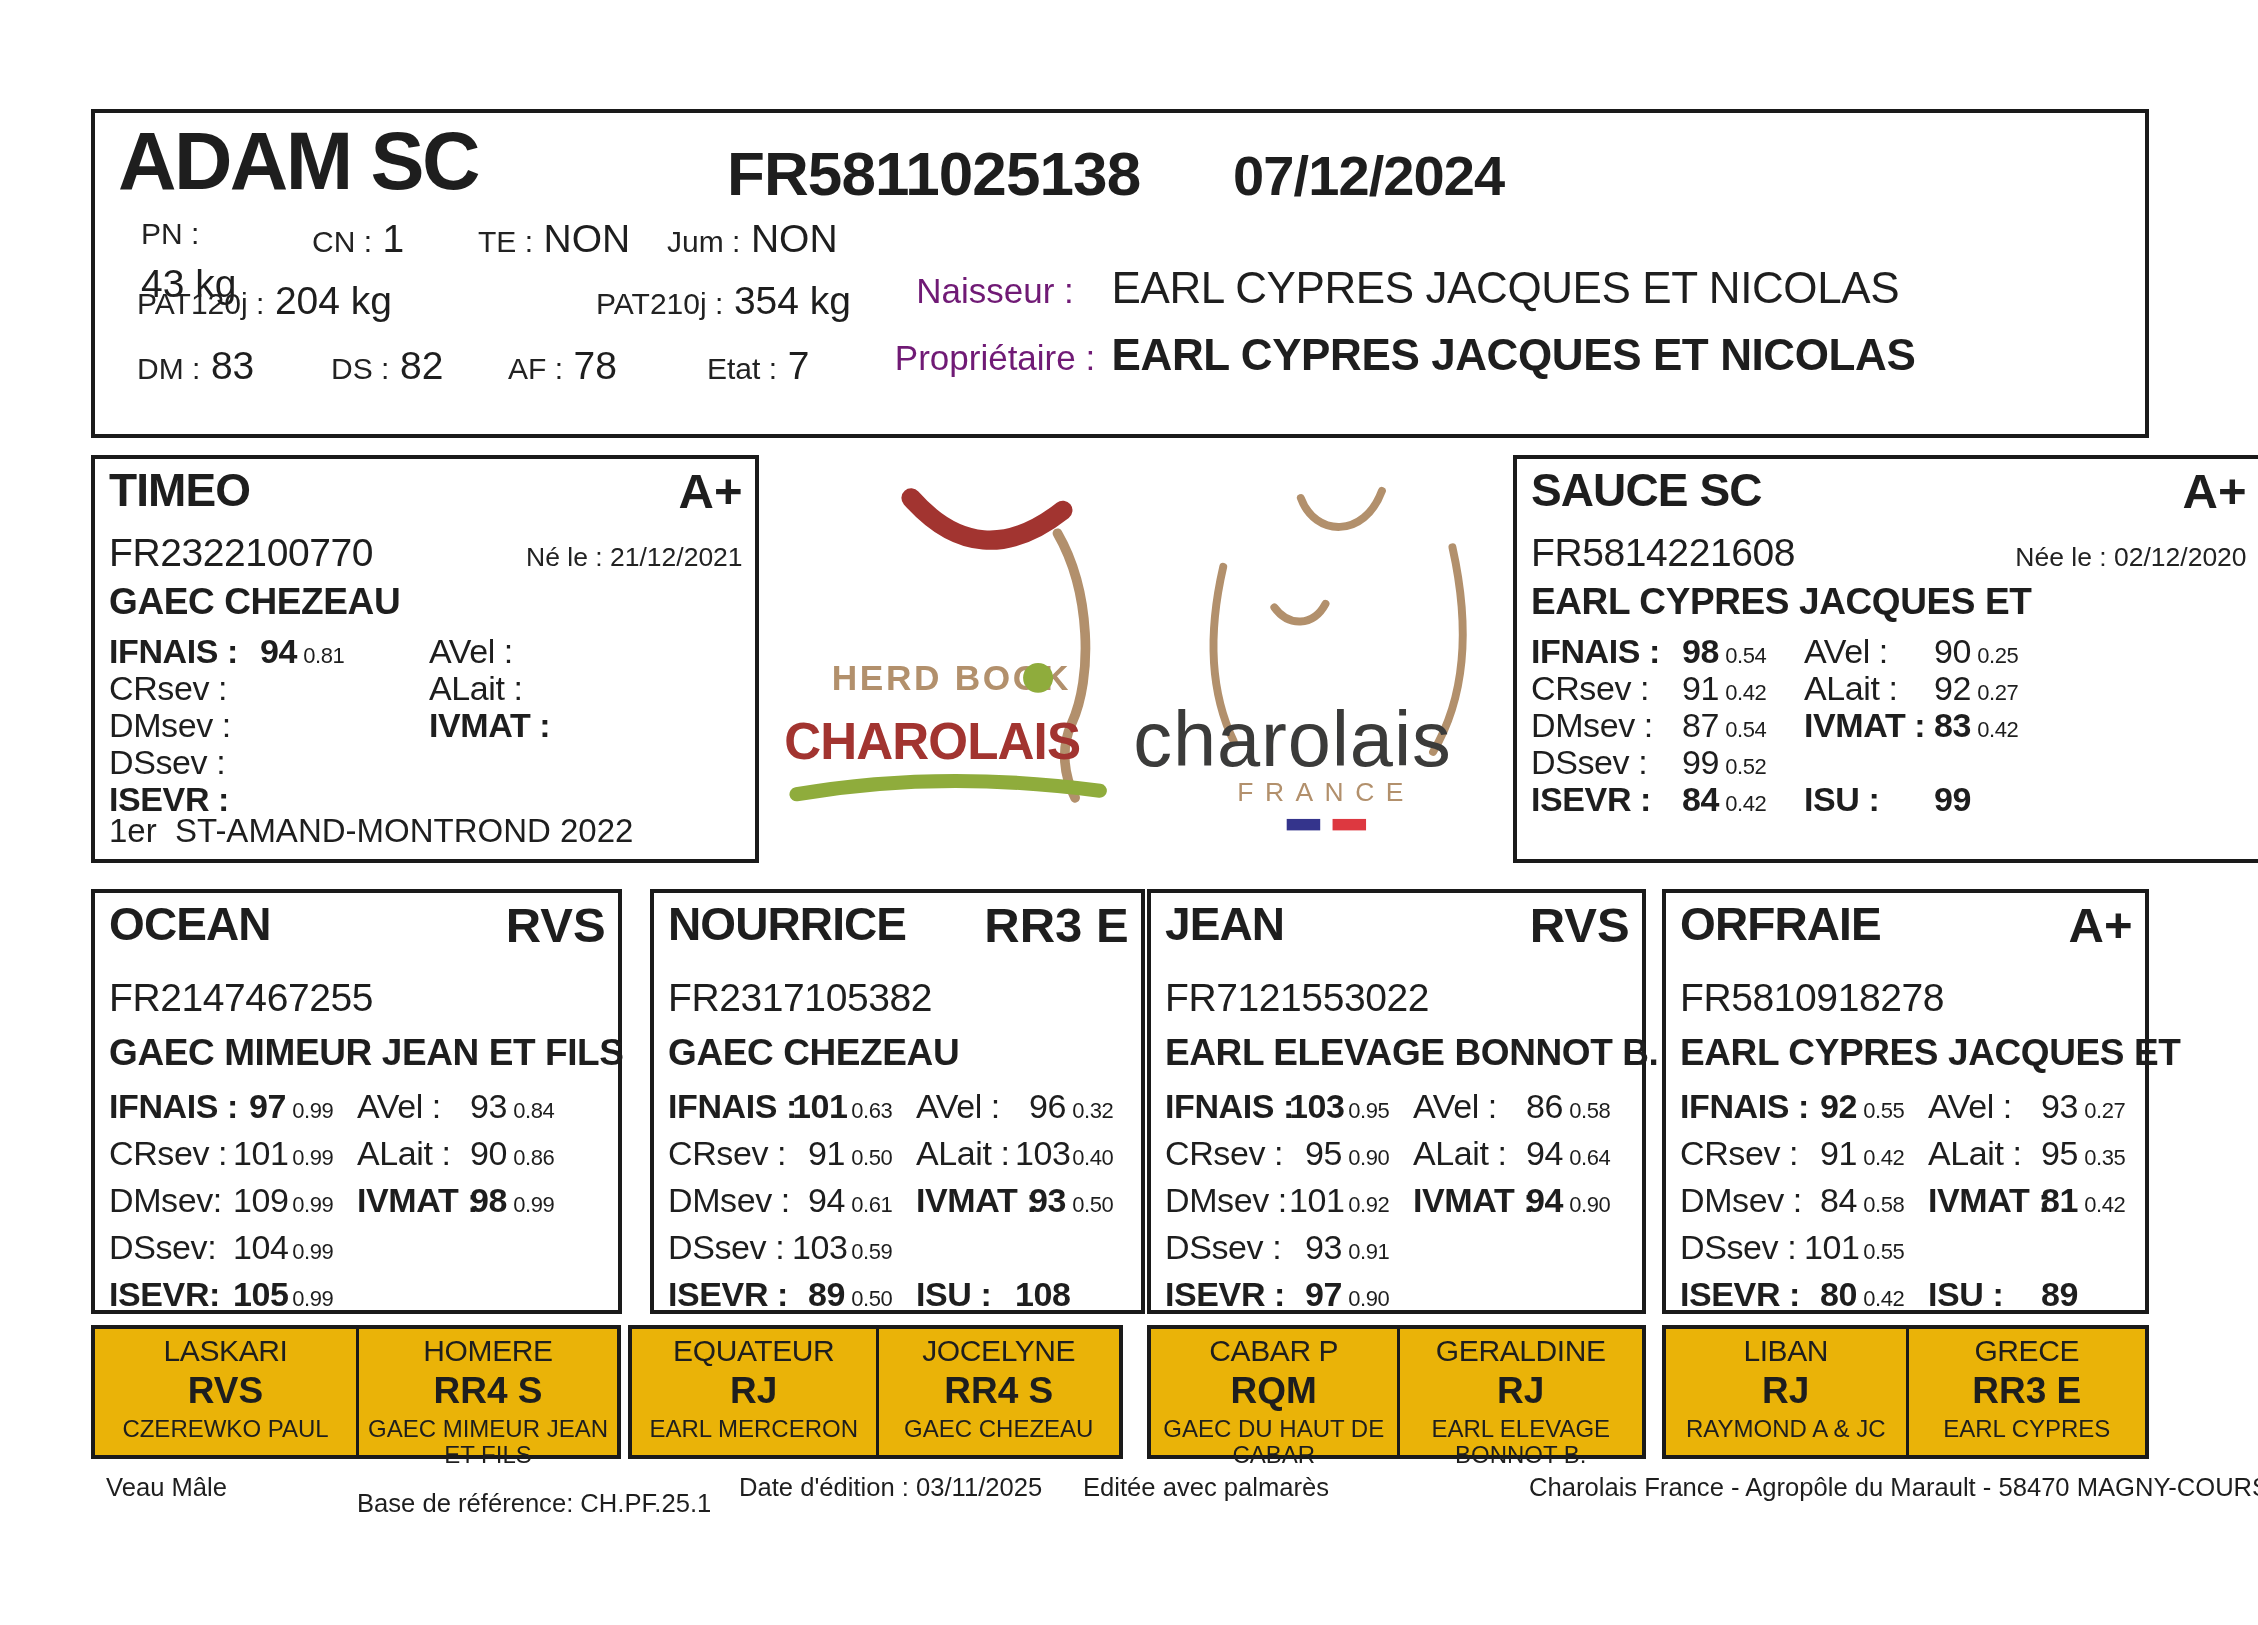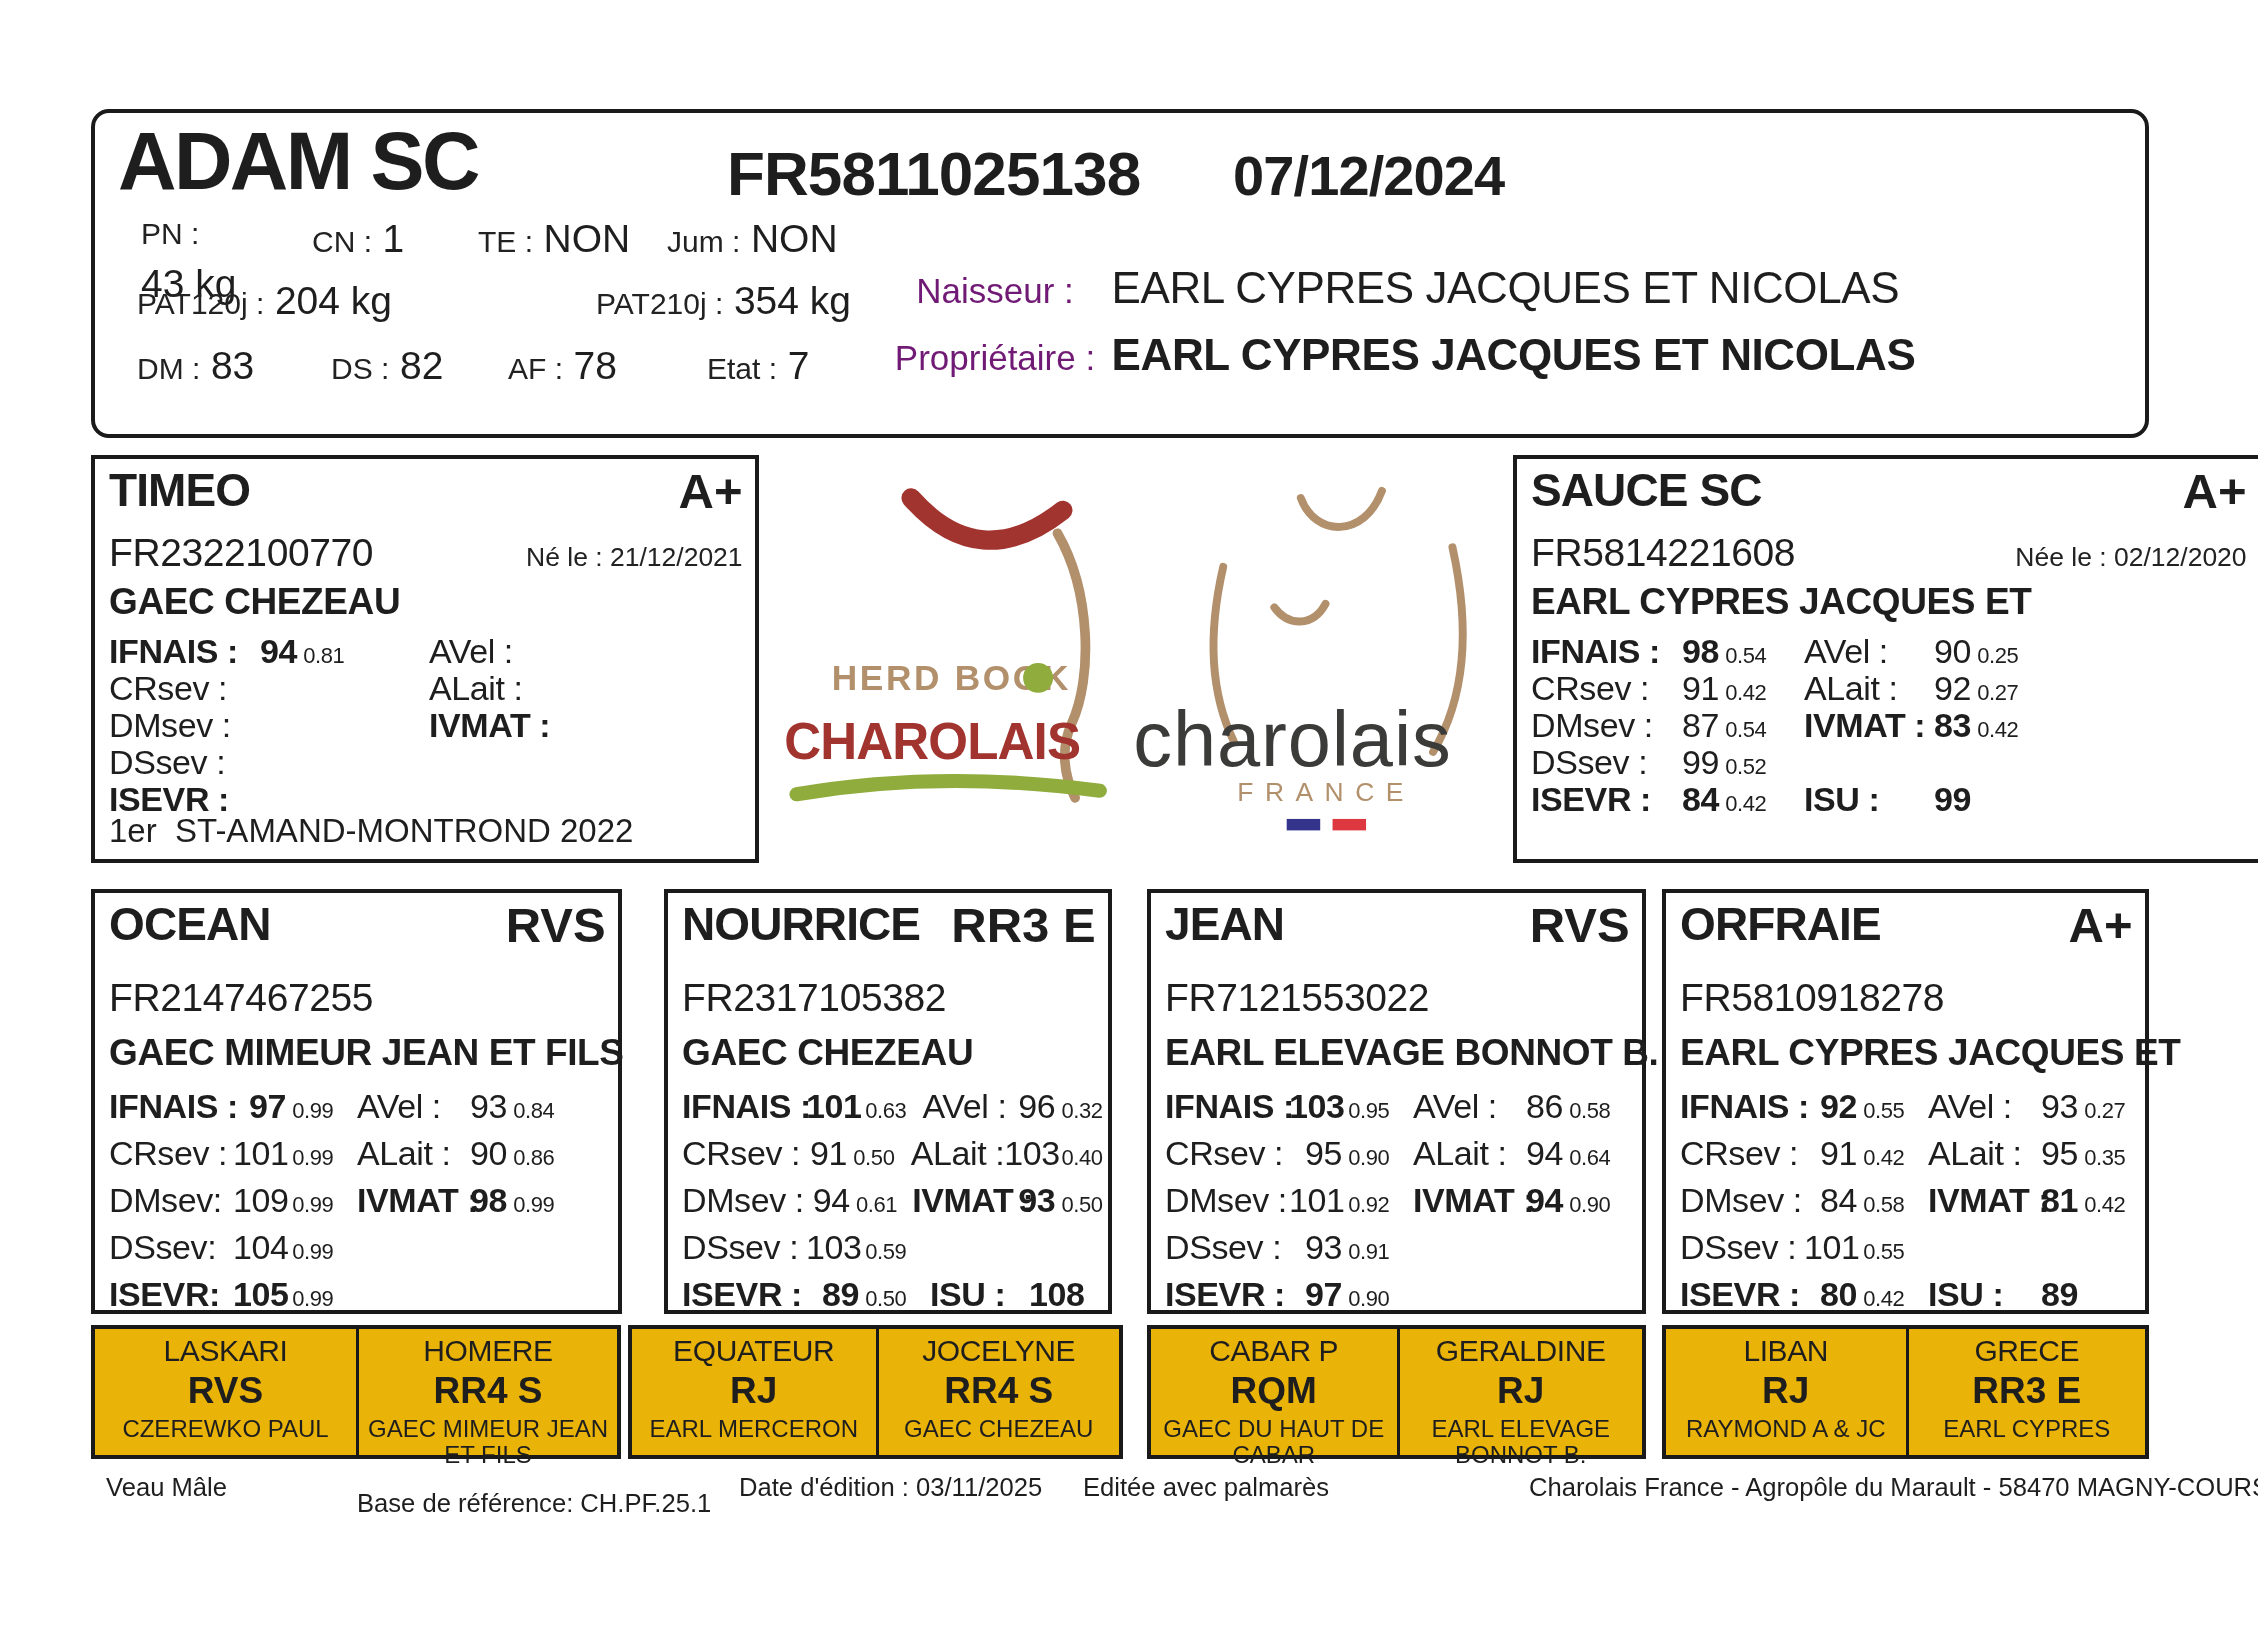--- a/index.html
+++ b/index.html
@@ -3,21 +3,21 @@
 <meta charset="utf-8">
 <style>
   * { box-sizing: border-box; margin: 0; padding: 0; }
   html,body { background:#ffffff; }
   body { width:2258px; height:1626px; position:relative; font-family:"Liberation Sans", sans-serif; color:#1e1e1e; overflow:hidden; }
   .page { position:absolute; inset:0; background:#fff; }
 
   .box { position:absolute; border:4.4px solid #1a1a1a; background:#fff; }
 
   
-  .hbox { left:91px; top:109px; width:2058px; height:329px;border-radius:18px; }
+  .hbox { left:91px; top:109px; width:2058px; height:329px; }
   .hitem { position:absolute; display:flex; align-items:baseline; gap:10.6px; white-space:nowrap; }
   .title-main { font-size:81px; font-weight:bold; letter-spacing:-2.6px; }
   .id-main { font-size:62px; font-weight:bold; letter-spacing:-0.9px; }
   .date-main { font-size:56px; font-weight:bold; letter-spacing:-0.9px; }
   .h-label { font-size:30px; color:#222; }
   .h-val { font-size:39px; }
   .own-label { font-size:35px; width:212px; text-align:center; color:#701a75; }
   .own-val { font-size:44px; letter-spacing:-0.4px; }
   .own-val.b { font-weight:bold; }
 
@@ -300,21 +300,21 @@
         <span class="ll b">ISEVR:</span>
           <span class="lv b">105</span>
           <span class="la">0.99</span>
           <span class="rl"></span>
           <span class="rv"></span>
           <span class="ra"></span>
       </div>
     </div>
   </div>
 
-  <div class="box pbox tall" style="left:664px; top:889px; width:448px; height:425px;">
+  <div class="box pbox tall" style="left:650px; top:889px; width:495px; height:425px;">
     <div class="phead">
       <span class="pname">NOURRICE</span>
       <span class="pstatus">RR3 E</span>
     </div>
     <div class="pid">
       <span class="idtext">FR2317105382</span>
     </div>
     <div class="powner">GAEC CHEZEAU</div>
     <div class="pstats">
       <div class="srow">

